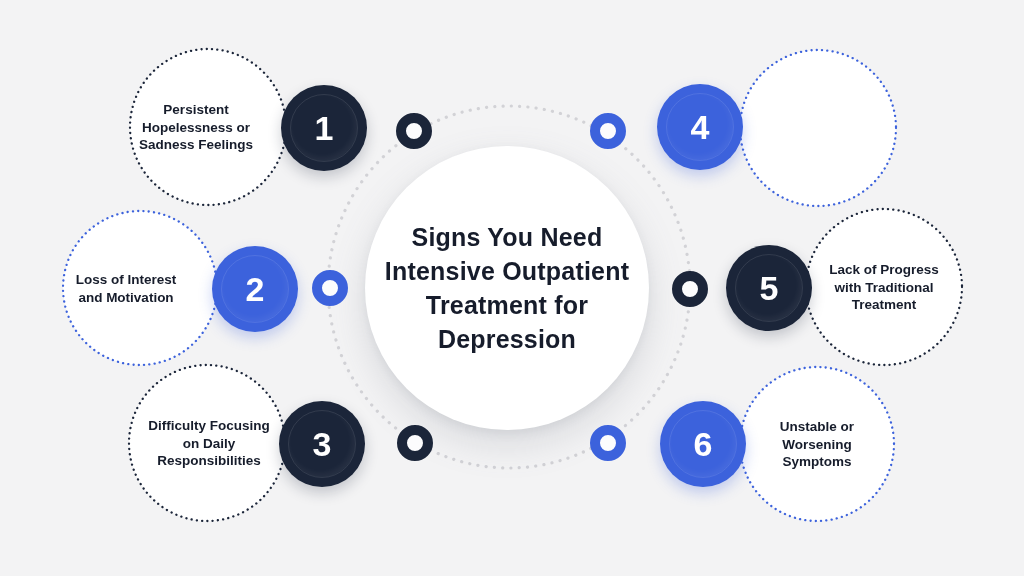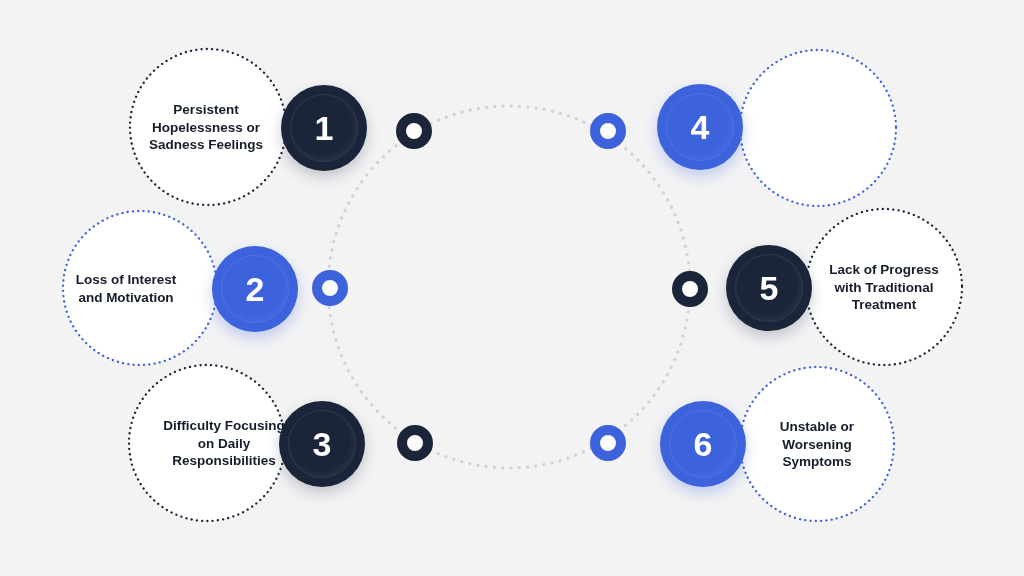--- a/index.html
+++ b/index.html
@@ -96,24 +96,27 @@
     <circle cx="509" cy="287" r="181" fill="none" stroke-width="3.2" stroke-linecap="round" stroke-dasharray="0.1 8.2" stroke="#d2d2d6"></circle>
 
     <circle cx="208" cy="127" r="78" fill="#ffffff" stroke-width="2.3" stroke-linecap="round" stroke-dasharray="0.1 5.2" stroke="#1b2539"></circle>
     <circle cx="140" cy="288" r="77" fill="#ffffff" stroke-width="2.3" stroke-linecap="round" stroke-dasharray="0.1 5.2" stroke="#3c62dc"></circle>
     <circle cx="207" cy="443" r="78" fill="#ffffff" stroke-width="2.3" stroke-linecap="round" stroke-dasharray="0.1 5.2" stroke="#1b2539"></circle>
     <circle cx="818" cy="128" r="78" fill="#ffffff" stroke-width="2.3" stroke-linecap="round" stroke-dasharray="0.1 5.2" stroke="#3c62dc"></circle>
     <circle cx="884" cy="287" r="78" fill="#ffffff" stroke-width="2.3" stroke-linecap="round" stroke-dasharray="0.1 5.2" stroke="#1b2539"></circle>
     <circle cx="817" cy="444" r="77" fill="#ffffff" stroke-width="2.3" stroke-linecap="round" stroke-dasharray="0.1 5.2" stroke="#3c62dc"></circle>
   </svg>
 
+  <div class="center-circle">
+    <div class="center-title">Signs You Need Intensive Outpatient Treatment for Depression</div>
+  </div>
 
-  <div class="item-label" style="left:206px; top:127px; width:124px">Persistent Hopelessness or Sadness Feelings</div>
+  <div class="item-label" style="left:196px; top:127px; width:124px">Persistent Hopelessness or Sadness Feelings</div>
   <div class="item-label" style="left:126px; top:288px; width:116px">Loss of Interest and Motivation</div>
-  <div class="item-label" style="left:224px; top:443px; width:132px">Difficulty Focusing on Daily Responsibilities</div>
+  <div class="item-label" style="left:209px; top:443px; width:132px">Difficulty Focusing on Daily Responsibilities</div>
   <div class="item-label" style="left:884px; top:287px; width:120px">Lack of Progress with Traditional Treatment</div>
   <div class="item-label" style="left:817px; top:444px; width:92px">Unstable or Worsening Symptoms</div>
 
   <div class="badge accent-dark" style="left:324px; top:128px">
     <span class="num">1</span>
   </div>
   <div class="badge accent-blue" style="left:255px; top:289px">
     <span class="num">2</span>
   </div>
   <div class="badge accent-dark" style="left:322px; top:444px">

